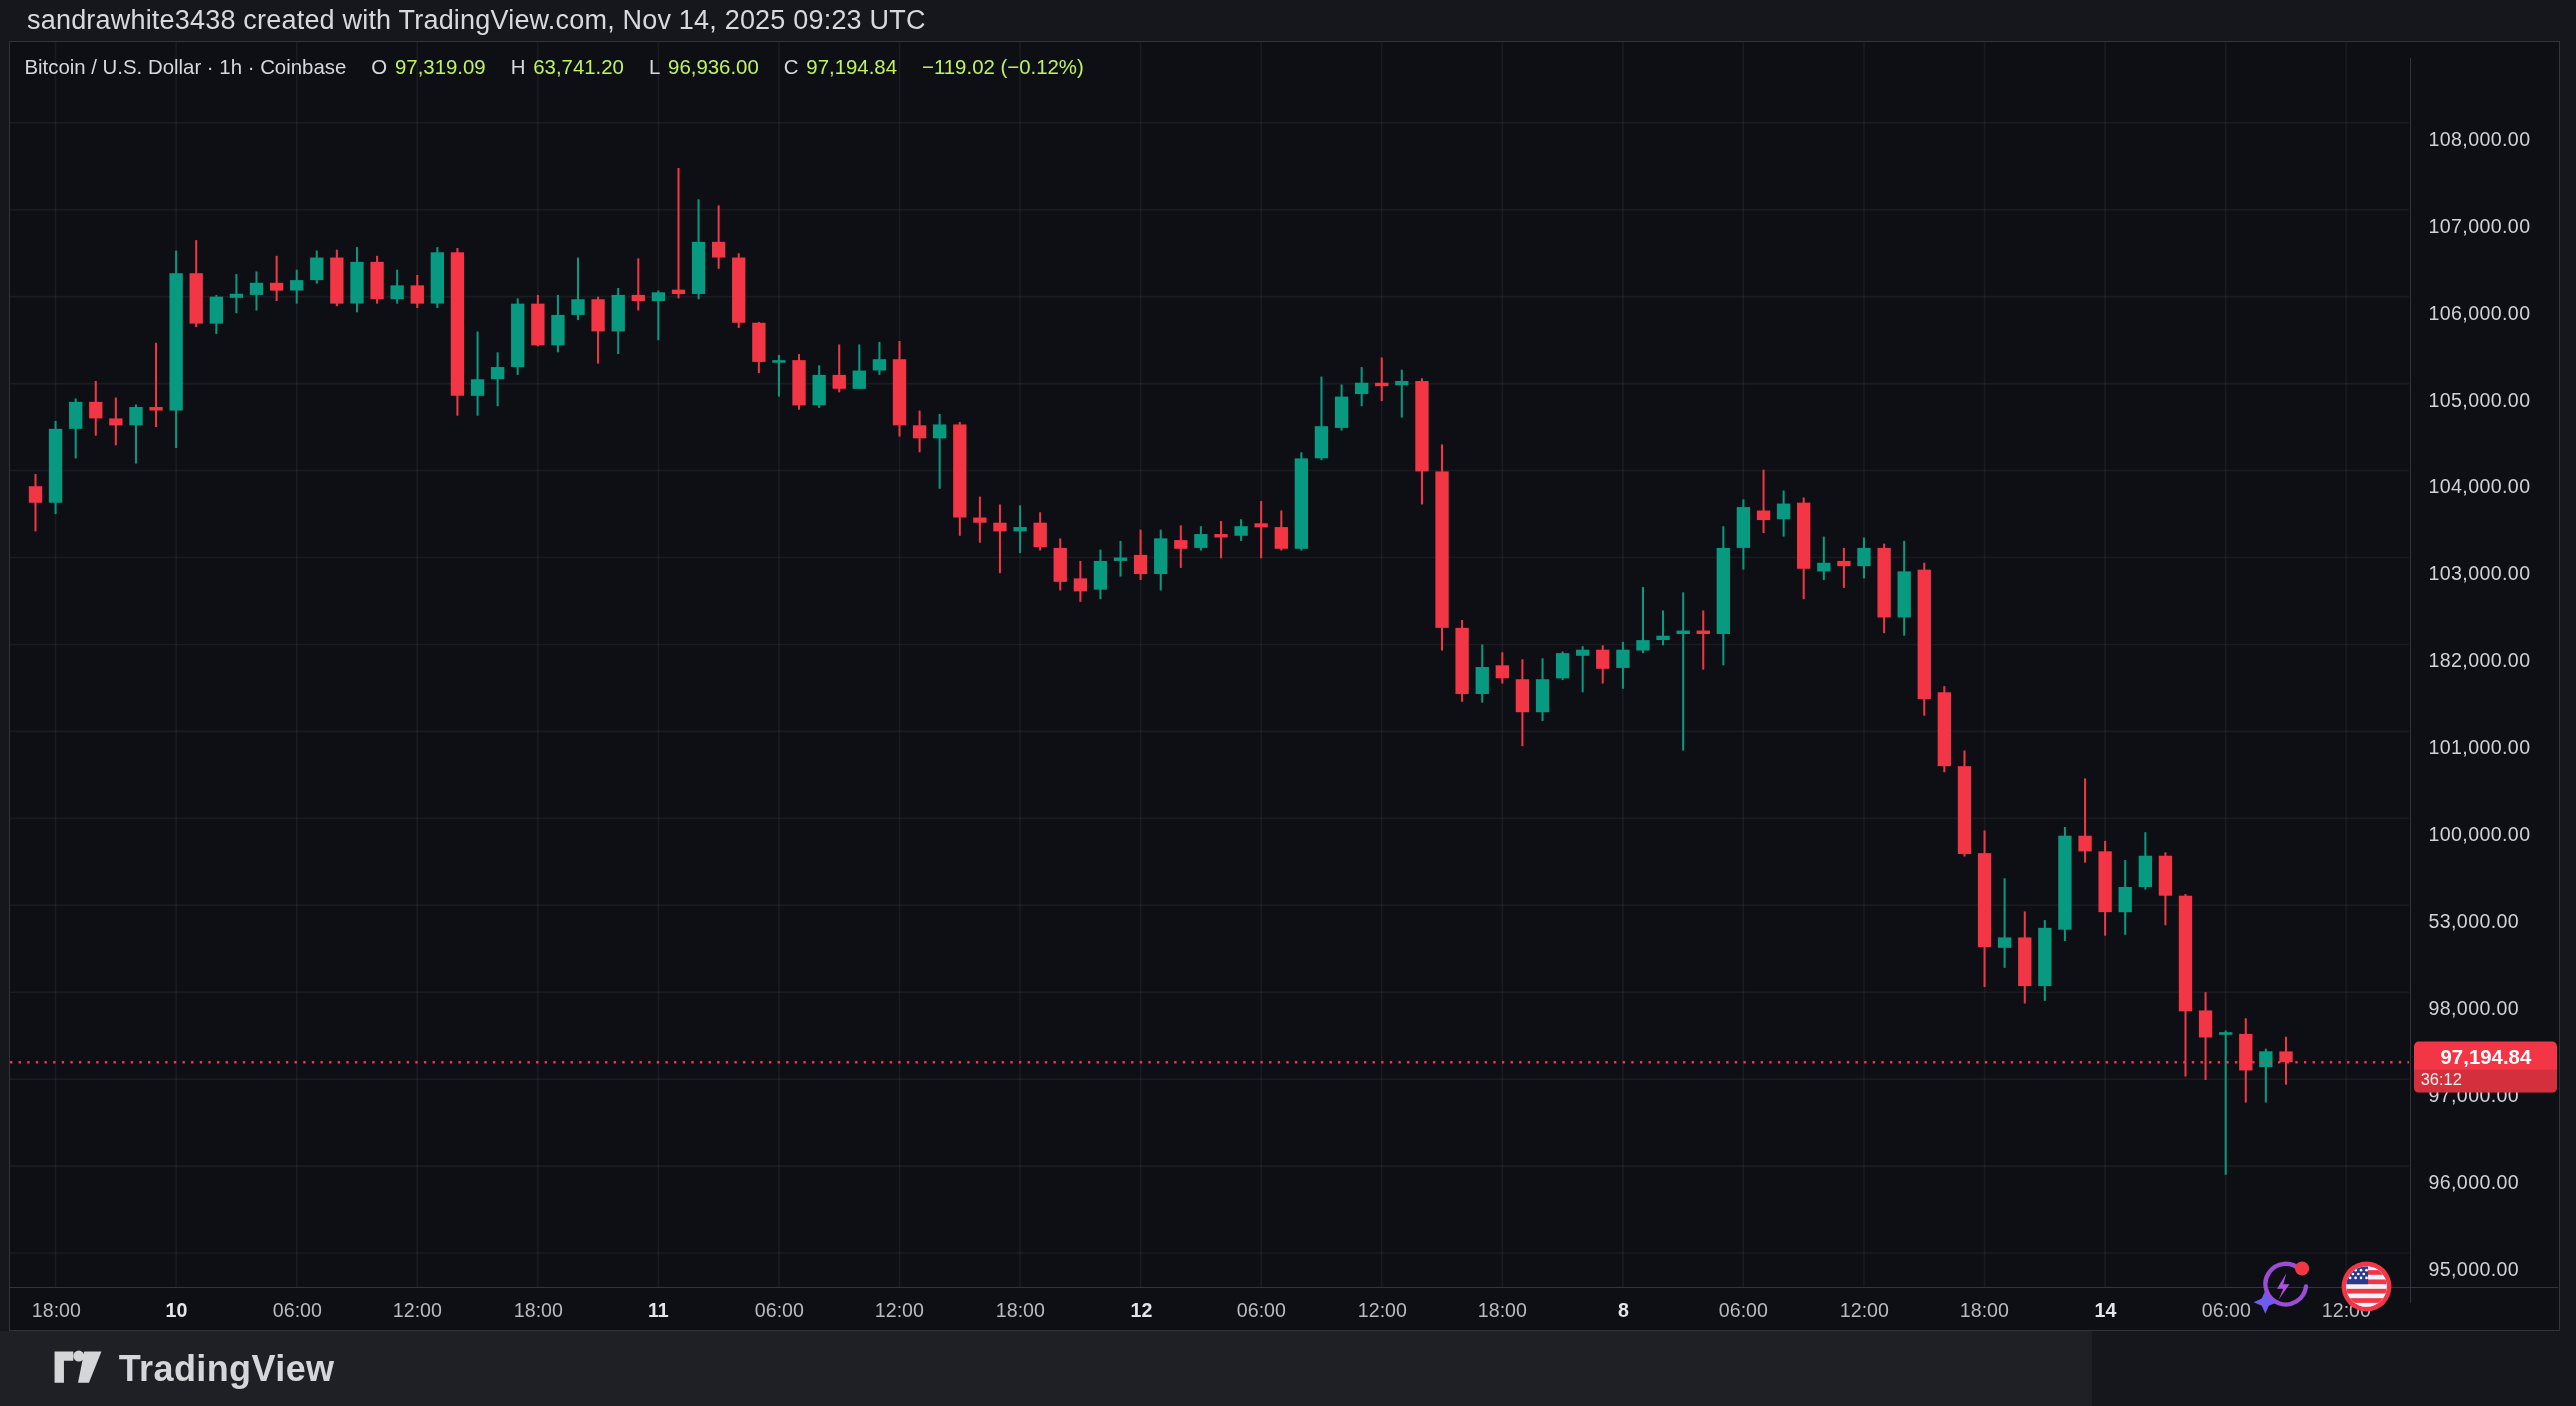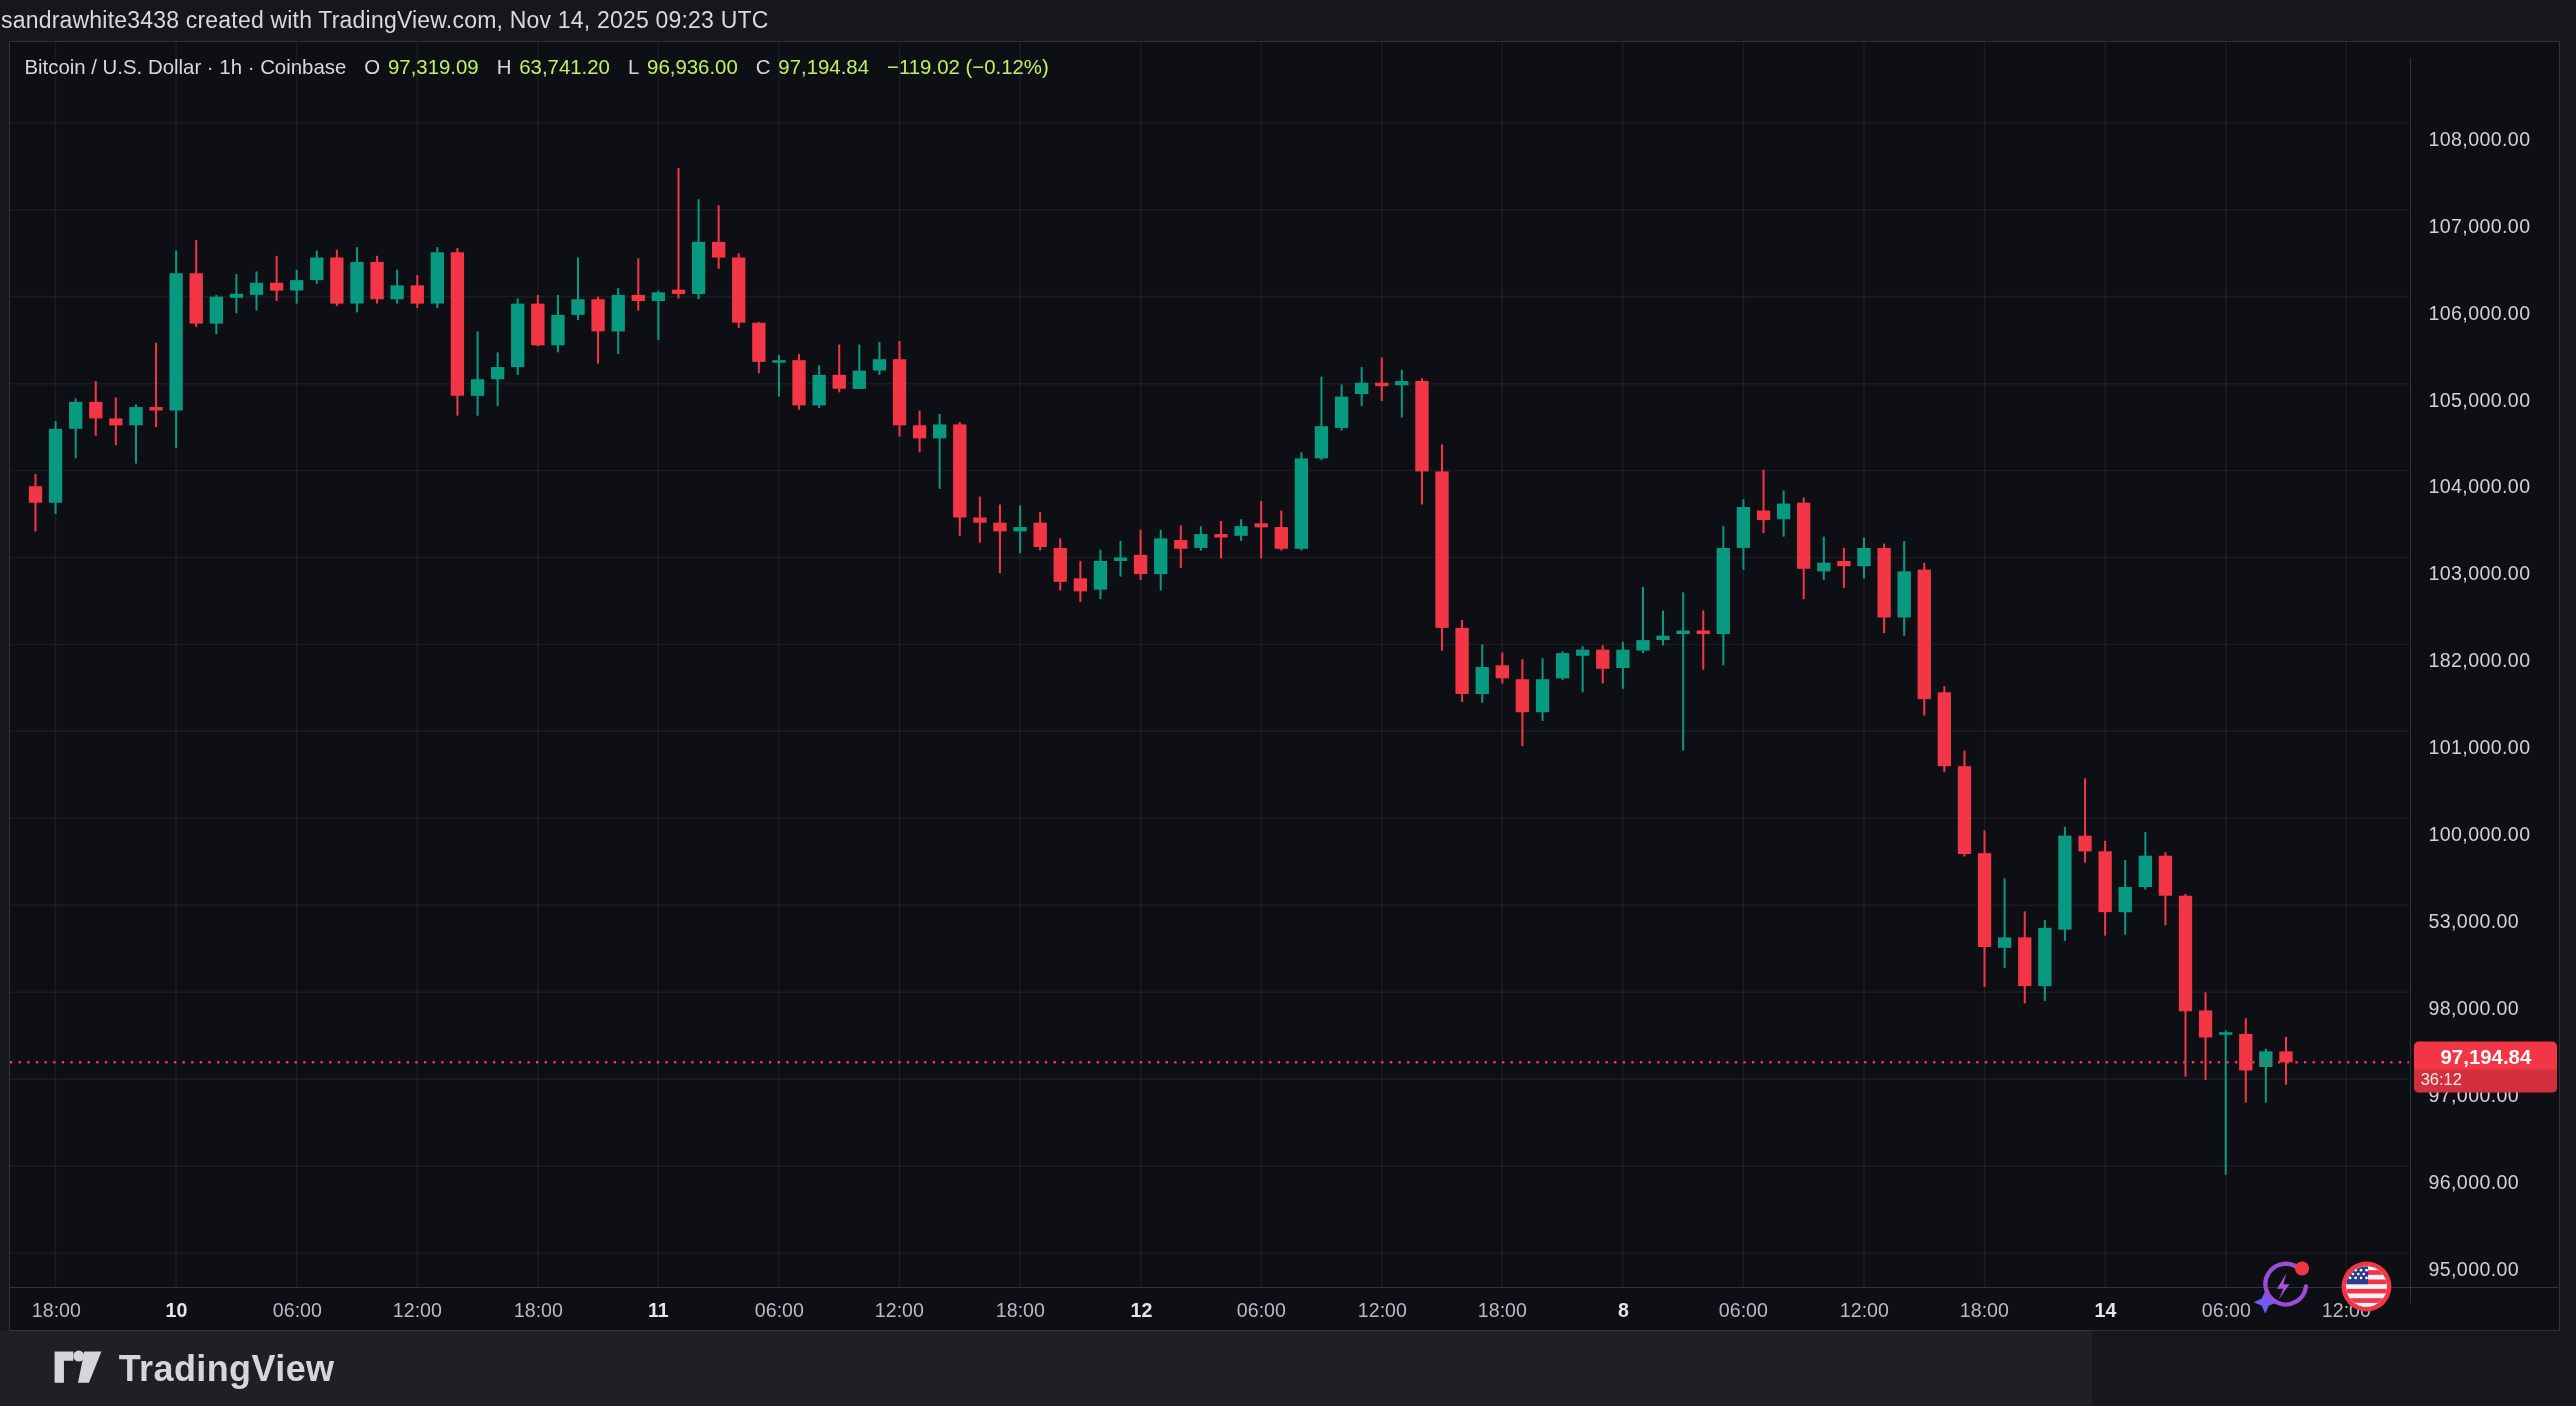--- a/index.html
+++ b/index.html
@@ -1,20 +1,20 @@
 <!DOCTYPE html>
 <html style="font-size:12.5px"><head>
 <meta charset="utf-8">
 <style>
   html,body{margin:0;padding:0;background:#16171c;}
   body{width:2576px;height:1406px;position:relative;font-family:"Liberation Sans",sans-serif;overflow:hidden;}
   .top-strip{position:absolute;left:0;top:0;width:2576px;height:41px;background:#16171c;display:flex;align-items:center;}
-  .attribution{color:#d8d9dd;font-size:23px;margin-left:1px;letter-spacing:0.2px;}
+  .attribution{color:#d8d9dd;font-size:27px;margin-left:27px;letter-spacing:0.2px;}
   .panel{position:absolute;left:9.4px;top:41px;width:2551px;height:1290px;background:#0e0f14;border:1.6px solid #32343c;box-sizing:border-box;}
-  .legend{position:absolute;left:14px;top:14px;display:flex;align-items:flex-end;gap:18px;font-size:20.4px;z-index:5;}
+  .legend{position:absolute;left:14px;top:14px;display:flex;align-items:flex-end;gap:25px;font-size:20.4px;z-index:5;}
   .legend .sym{color:#d6d8dc;}
   .legend .pair{display:flex;gap:7.8px;align-items:baseline;}
   .legend .k{color:#d6d8dc;}
   .legend .v{color:#bef264;}
   .chart-wrap{position:absolute;left:0;top:0;width:2399px;height:1245px;}
   #chart-svg{position:absolute;left:0;top:0;}
   .price-axis{position:absolute;left:2400px;top:16px;width:149px;height:1245px;border-left:0.8px solid #32343c;}
   .pa-label{position:absolute;left:17px;transform:translateY(-50%);color:#cfd2d8;font-size:19.6px;letter-spacing:0.4px;white-space:nowrap;}
   .time-axis{position:absolute;left:0;top:1245px;width:2548px;height:44px;border-top:0.8px solid #32343c;}
   .ta-label{position:absolute;top:50%;transform:translate(-50%,-50%);color:#b8bbc2;font-size:19.6px;white-space:nowrap;}

